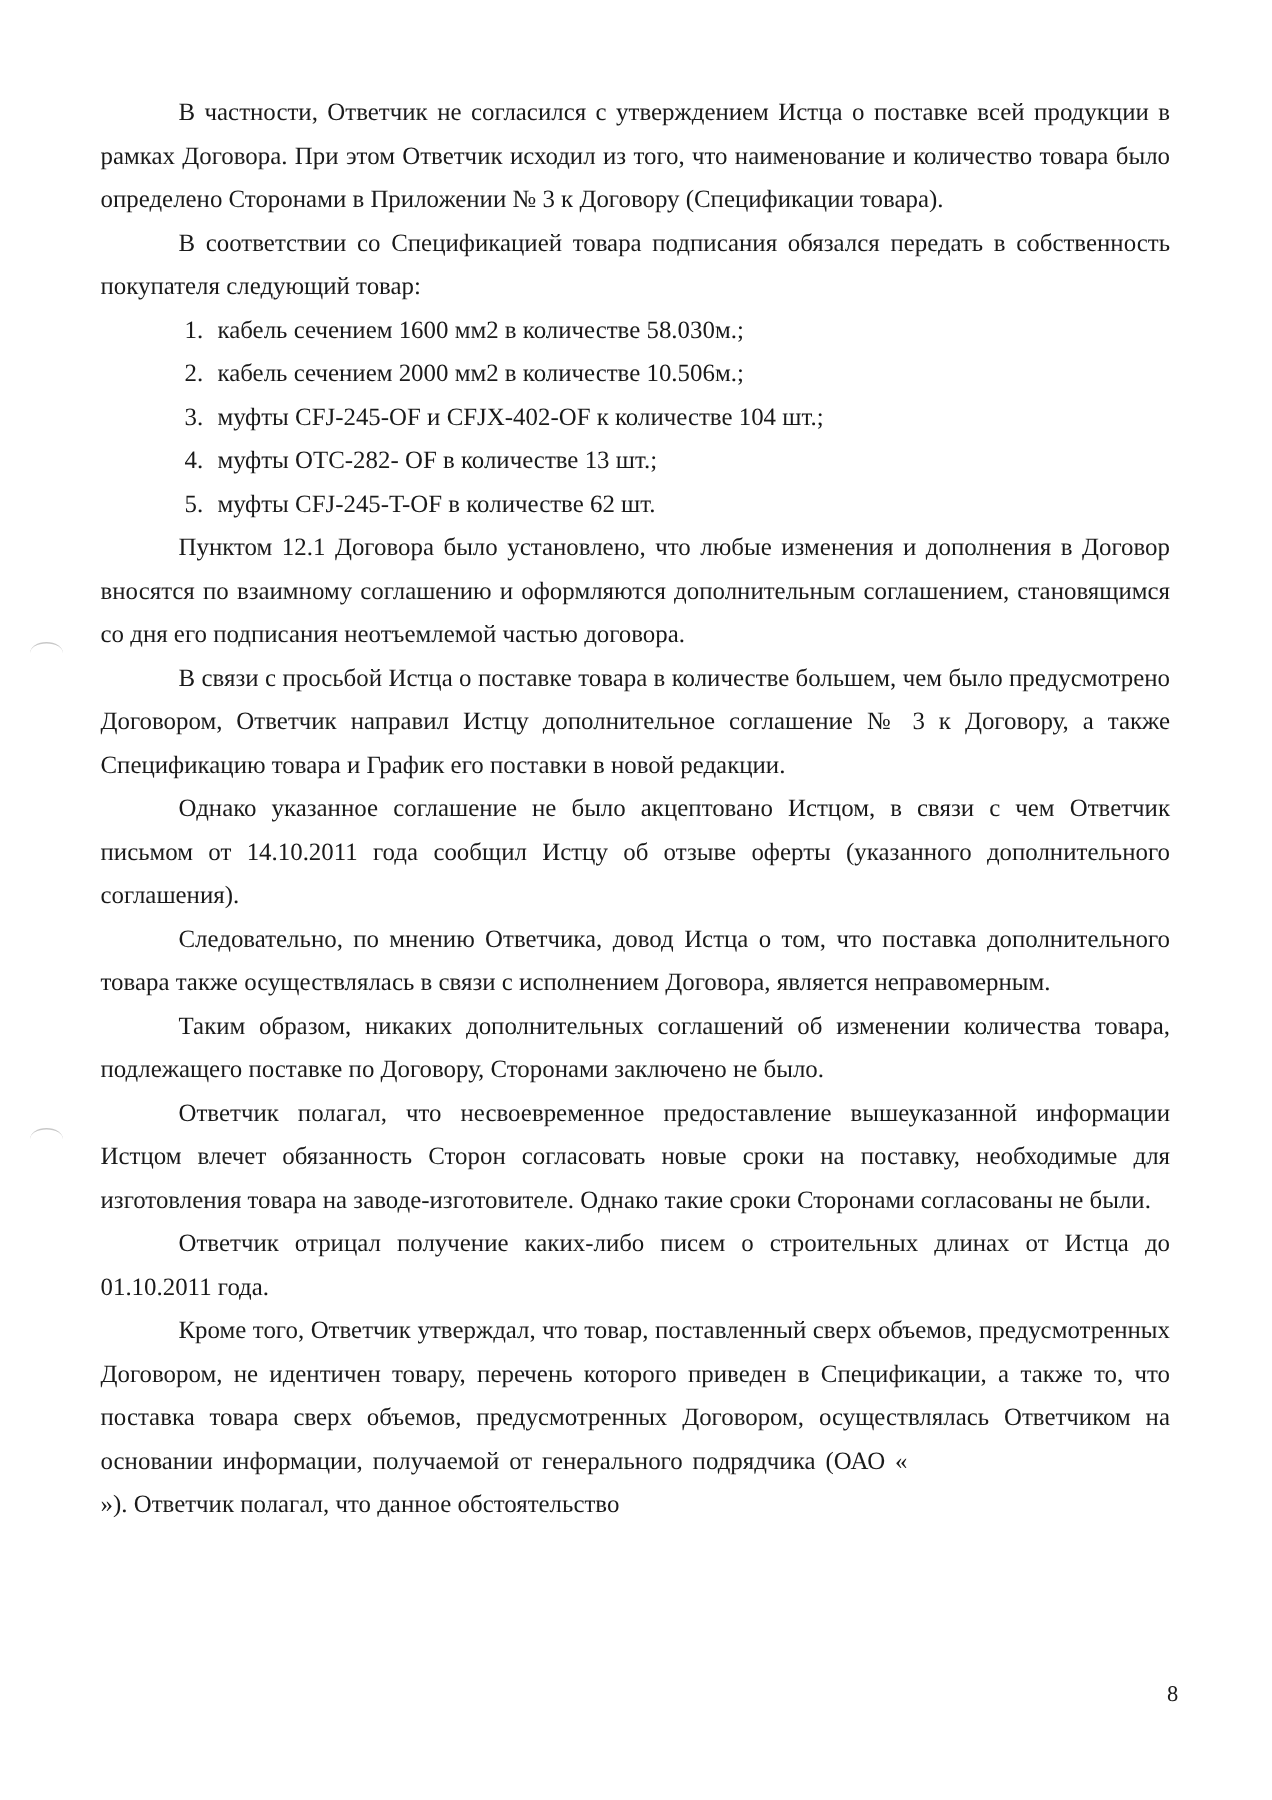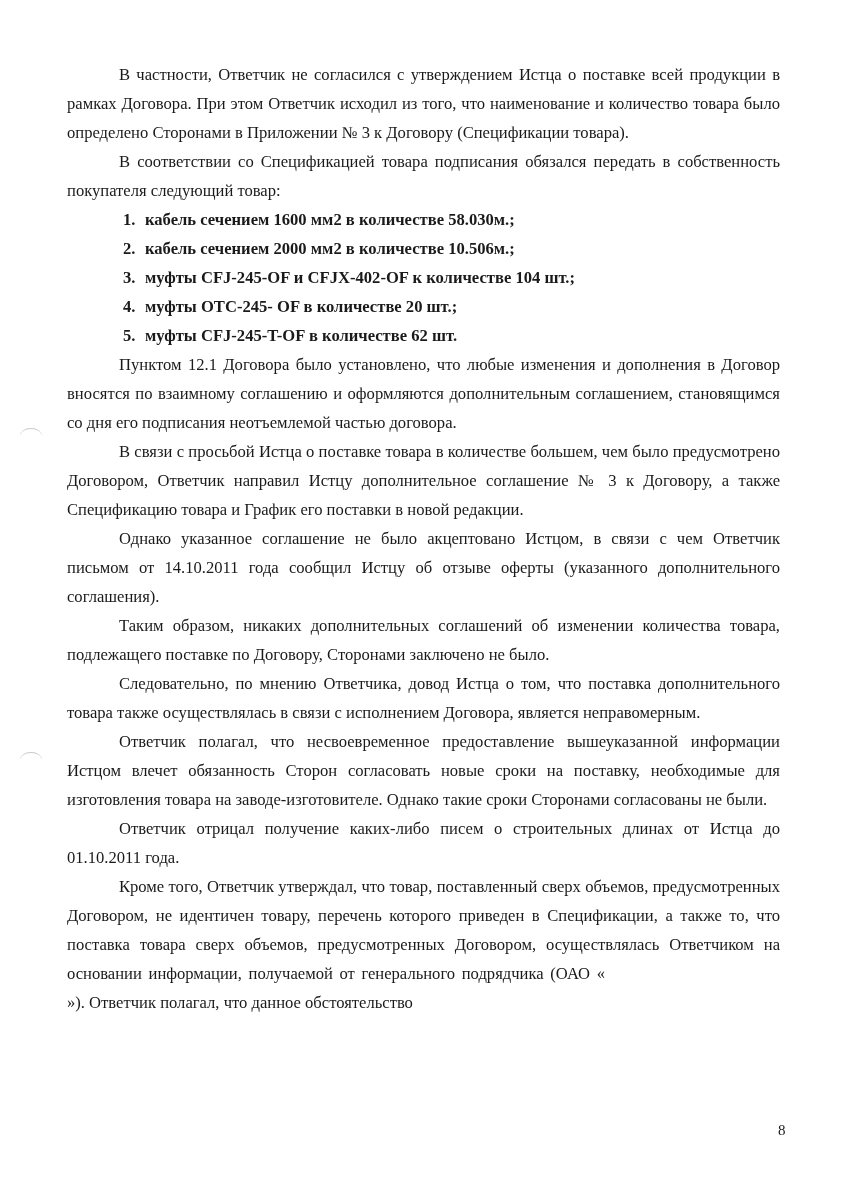--- a/index.html
+++ b/index.html
@@ -11,21 +11,21 @@
     font-size: 16.6px;
     border-radius: 31px;
   }
   .content {
     position: absolute; left: 67px; top: 60px; width: 713px;
   }
   .p {
     margin: 0; line-height: 29px; text-align: justify;
     text-indent: 52px;
   }
-  .list { margin: 0; padding: 0; list-style: none; font-weight: bold; }
+  .list { margin: 0; padding: 0; list-style: none; }
   .list li { line-height: 29px; padding-left: 56px; position: relative; }
   .list .num { display: inline-block; width: 22px; }
   .hole {
     position: absolute; left: 20px; width: 22px; height: 14px;
     border-top: 1.5px solid #c8c8c8; border-radius: 50% 50% 0 0;
   }
   .redact { display: inline-block; width: 175px; }
   .page-number {
     position: absolute; left: 778px; top: 1122px; font-size: 15px;
     font-family: "Liberation Serif", serif;
@@ -39,28 +39,28 @@
   <div class="hole" style="top:752px;"></div>
 
   <div class="content">
     <p class="p">В частности, Ответчик не согласился с утверждением Истца о поставке всей продукции в рамках Договора. При этом Ответчик исходил из того, что наименование и количество товара было определено Сторонами в Приложении № 3 к Договору (Спецификации товара).</p>
     <p class="p">В соответствии со Спецификацией товара подписания обязался передать в собственность покупателя следующий товар:</p>
 
     <ul class="list">
       <li><span class="num">1.</span><span>кабель сечением 1600 мм2 в количестве 58.030м.;</span></li>
       <li><span class="num">2.</span><span>кабель сечением 2000 мм2 в количестве 10.506м.;</span></li>
       <li><span class="num">3.</span><span>муфты CFJ-245-OF и CFJX-402-OF к количестве 104 шт.;</span></li>
-      <li><span class="num">4.</span><span>муфты OTC-245- OF в количестве 20 шт.;</span></li>
+      <li><span class="num">4.</span><span>муфты OTC-282- OF в количестве 13 шт.;</span></li>
       <li><span class="num">5.</span><span>муфты CFJ-245-T-OF в количестве 62 шт.</span></li>
     </ul>
 
     <p class="p">Пунктом 12.1 Договора было установлено, что любые изменения и дополнения в Договор вносятся по взаимному соглашению и оформляются дополнительным соглашением, становящимся со дня его подписания неотъемлемой частью договора.</p>
     <p class="p">В связи с просьбой Истца о поставке товара в количестве большем, чем было предусмотрено Договором, Ответчик направил Истцу дополнительное соглашение № 3 к Договору, а также Спецификацию товара и График его поставки в новой редакции.</p>
     <p class="p">Однако указанное соглашение не было акцептовано Истцом, в связи с чем Ответчик письмом от 14.10.2011 года сообщил Истцу об отзыве оферты (указанного дополнительного соглашения).</p>
+    <p class="p">Следовательно, по мнению Ответчика, довод Истца о том, что поставка дополнительного товара также осуществлялась в связи с исполнением Договора, является неправомерным.</p>
     <p class="p">Таким образом, никаких дополнительных соглашений об изменении количества товара, подлежащего поставке по Договору, Сторонами заключено не было.</p>
-    <p class="p">Следовательно, по мнению Ответчика, довод Истца о том, что поставка дополнительного товара также осуществлялась в связи с исполнением Договора, является неправомерным.</p>
     <p class="p">Ответчик полагал, что несвоевременное предоставление вышеуказанной информации Истцом влечет обязанность Сторон согласовать новые сроки на поставку, необходимые для изготовления товара на заводе-изготовителе. Однако такие сроки Сторонами согласованы не были.</p>
     <p class="p">Ответчик отрицал получение каких-либо писем о строительных длинах от Истца до 01.10.2011 года.</p>
     <p class="p"><span>Кроме того, Ответчик утверждал, что товар, поставленный сверх объемов, предусмотренных Договором, не идентичен товару, перечень которого приведен в Спецификации, а также то, что поставка товара сверх объемов, предусмотренных Договором, осуществлялась Ответчиком на основании информации, получаемой от генерального подрядчика (ОАО «</span><span class="redact"></span><span>»). Ответчик полагал, что данное обстоятельство</span></p>
   </div>
 
   <div class="page-number">8</div>
 </div>
 
 </body></html>

